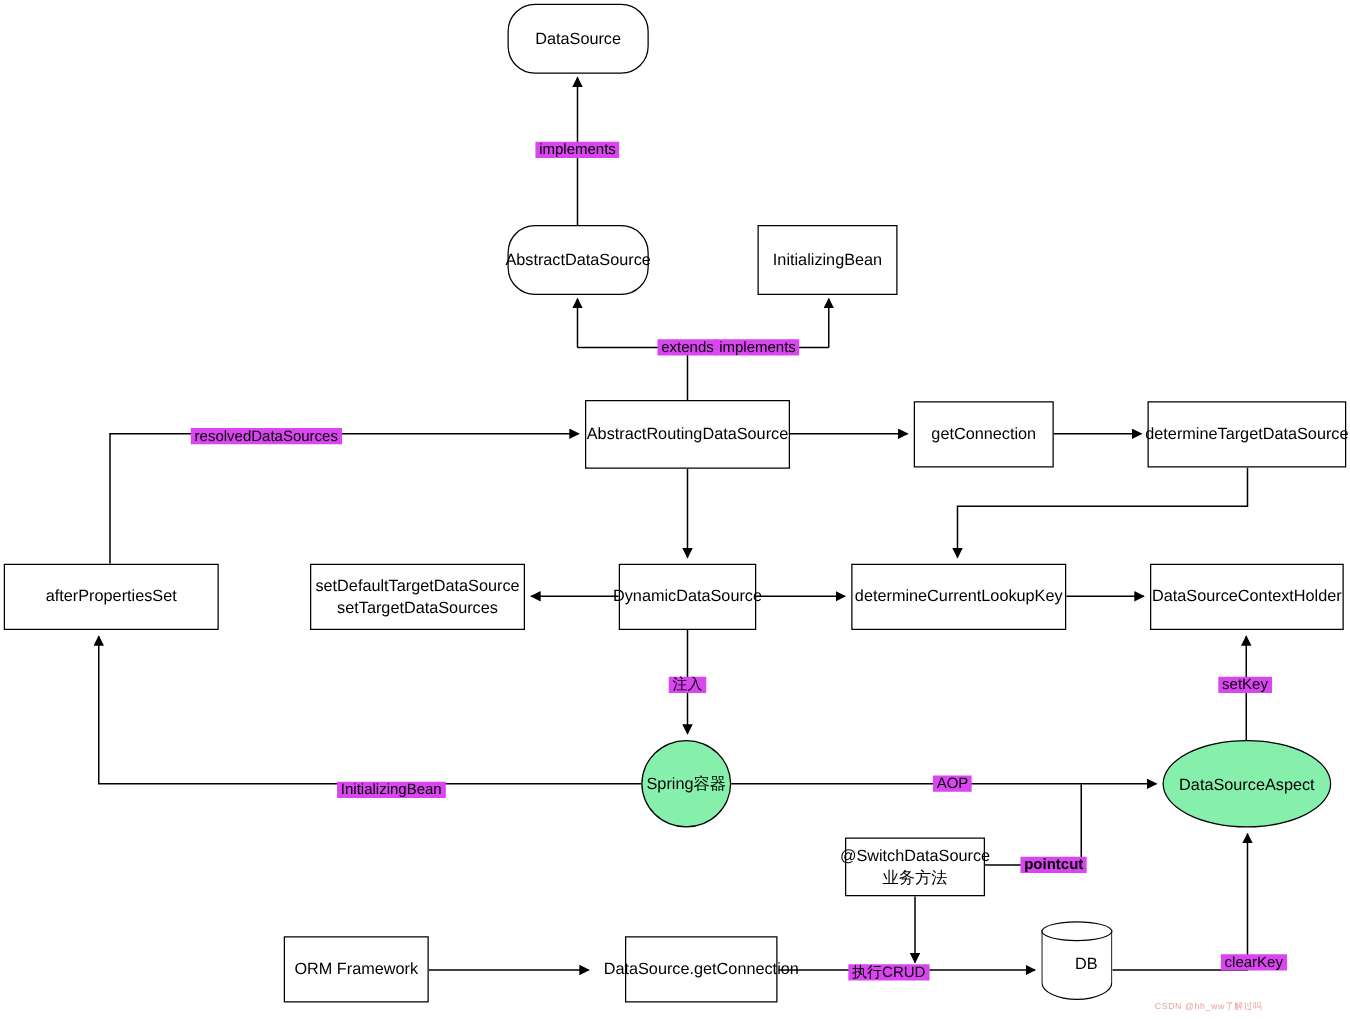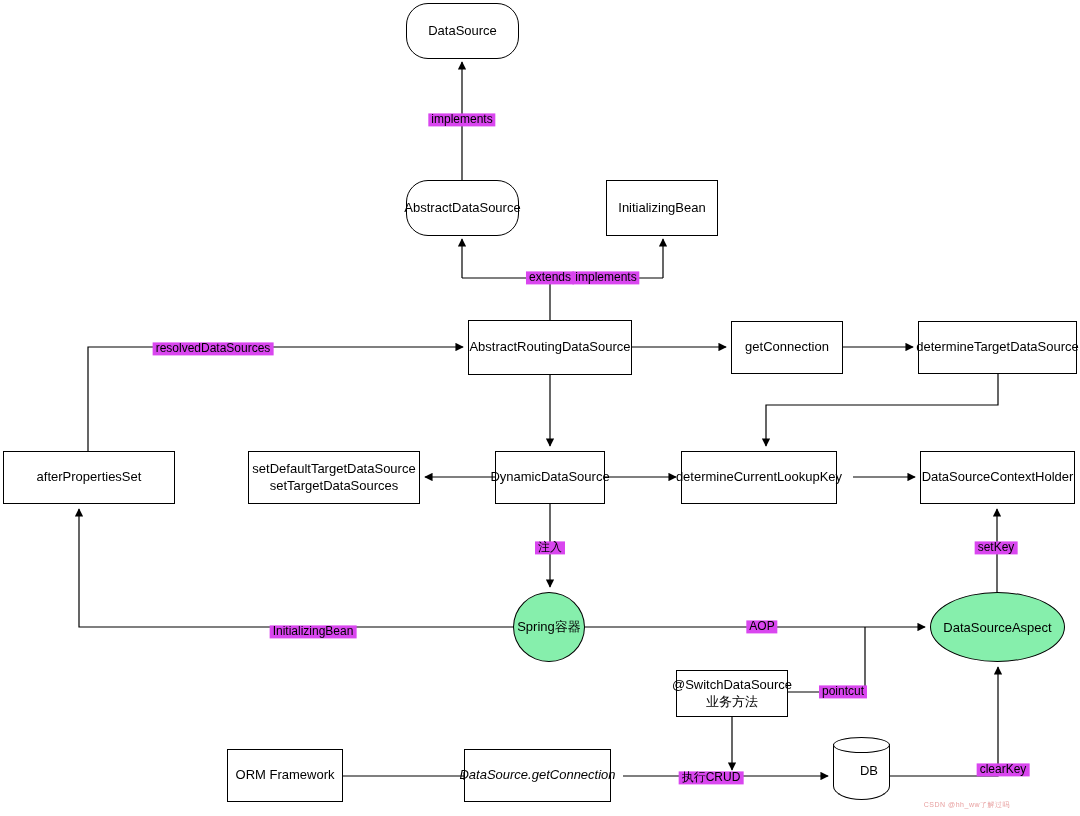--- a/index.html
+++ b/index.html
@@ -150,34 +150,34 @@
 
   <div class="node" style="left:918px;top:321px;width:159px;height:53px;">determineTargetDataSource</div>
 
   <div class="node" style="left:3px;top:451px;width:172px;height:53px;">afterPropertiesSet</div>
 
   <div class="node" style="left:248px;top:451px;width:172px;height:53px;">setDefaultTargetDataSource
 setTargetDataSources</div>
 
   <div class="node" style="left:495px;top:451px;width:110px;height:53px;">DynamicDataSource</div>
 
-  <div class="node" style="left:681px;top:451px;width:156px;height:53px;">determineCurrentLookupKey</div>
+  <div class="node" style="left:681px;top:451px;width:172px;height:53px;">determineCurrentLookupKey</div>
 
   <div class="node" style="left:920px;top:451px;width:155px;height:53px;">DataSourceContextHolder</div>
 
   <div class="ellipse" style="left:513px;top:592px;width:72px;height:70px;">Spring容器</div>
 
   <div class="ellipse" style="left:930px;top:592px;width:135px;height:70px;">DataSourceAspect</div>
 
   <div class="node" style="left:676px;top:670px;width:112px;height:47px;">@SwitchDataSource
 业务方法</div>
 
   <div class="node" style="left:227px;top:749px;width:116px;height:53px;">ORM Framework</div>
 
-  <div class="node" style="left:464px;top:749px;width:147px;height:53px;font-style:italic;">DataSource.getConnection</div>
+  <div class="node" style="left:500px;top:749px;width:122px;height:53px;">DataSource.getConnection</div>
 
   <div class="cyl" style="left:833px;top:737px;width:57px;height:63px;">
     <div class="body"></div>
     <div class="top"></div>
     <div class="lbl">DB</div>
   </div>
 
   <div class="edge-label" style="left:462px;top:120px;">implements</div>
 
   <div class="edge-label" style="left:505px;top:278px;margin-left:45px;">extends</div>
@@ -187,21 +187,21 @@
   <div class="edge-label" style="left:213px;top:349px;">resolvedDataSources</div>
 
   <div class="edge-label" style="left:550px;top:548px;">注入</div>
 
   <div class="edge-label" style="left:996px;top:548px;">setKey</div>
 
   <div class="edge-label" style="left:313px;top:632px;">InitializingBean</div>
 
   <div class="edge-label" style="left:762px;top:627px;">AOP</div>
 
-  <div class="edge-label" style="left:843px;top:692px;">pointcut</div>
+  <div class="edge-label" style="left:843px;top:692px;font-weight:bold;">pointcut</div>
 
   <div class="edge-label" style="left:1003px;top:770px;">clearKey</div>
 
   <div class="edge-label" style="left:711px;top:778px;">执行CRUD</div>
 
   <div class="watermark" style="left:1010px;top:800px;transform:translate(-100%,0);">CSDN @hh_ww了解过吗</div>
 
 </div>
 
 </body></html>

